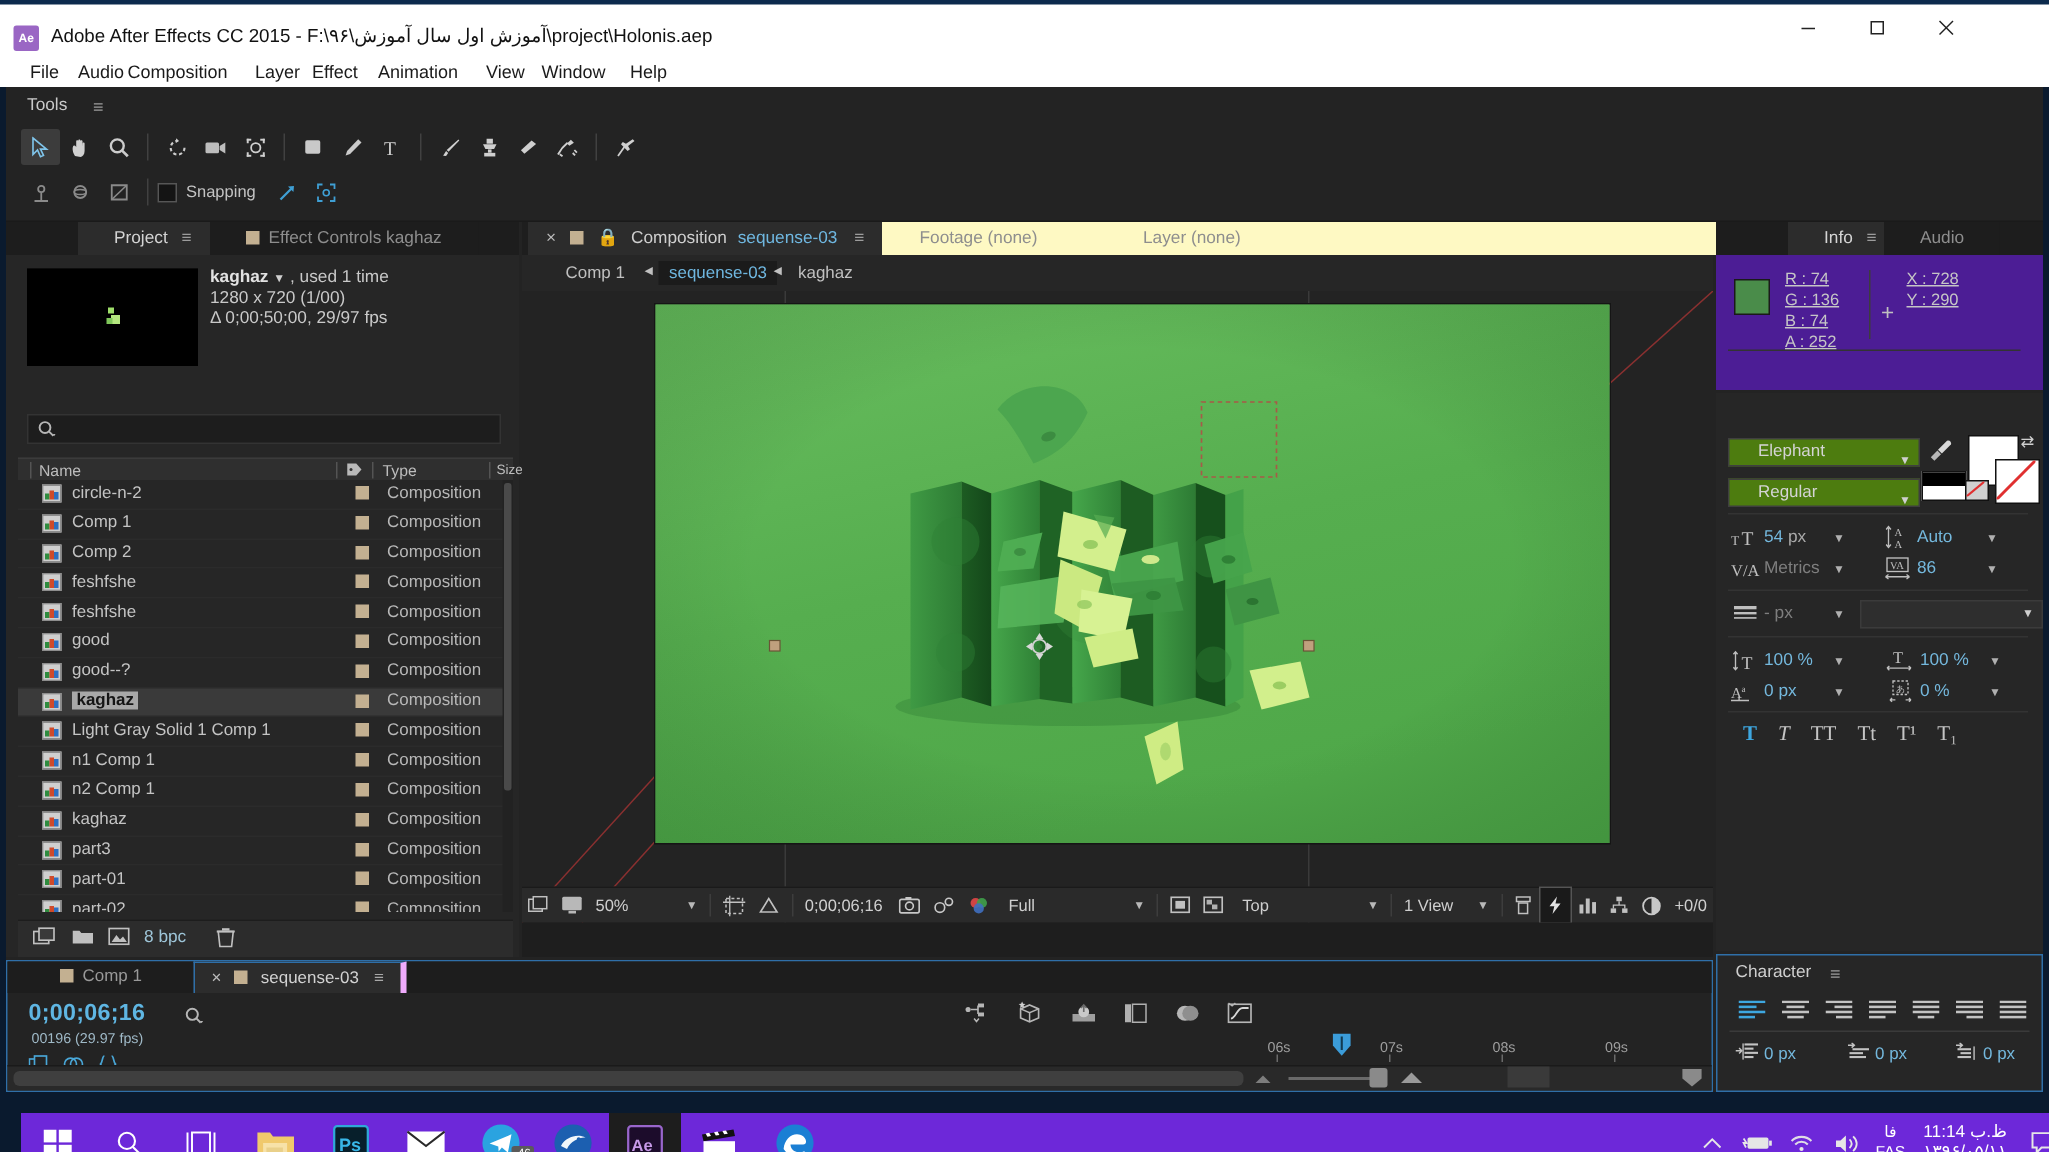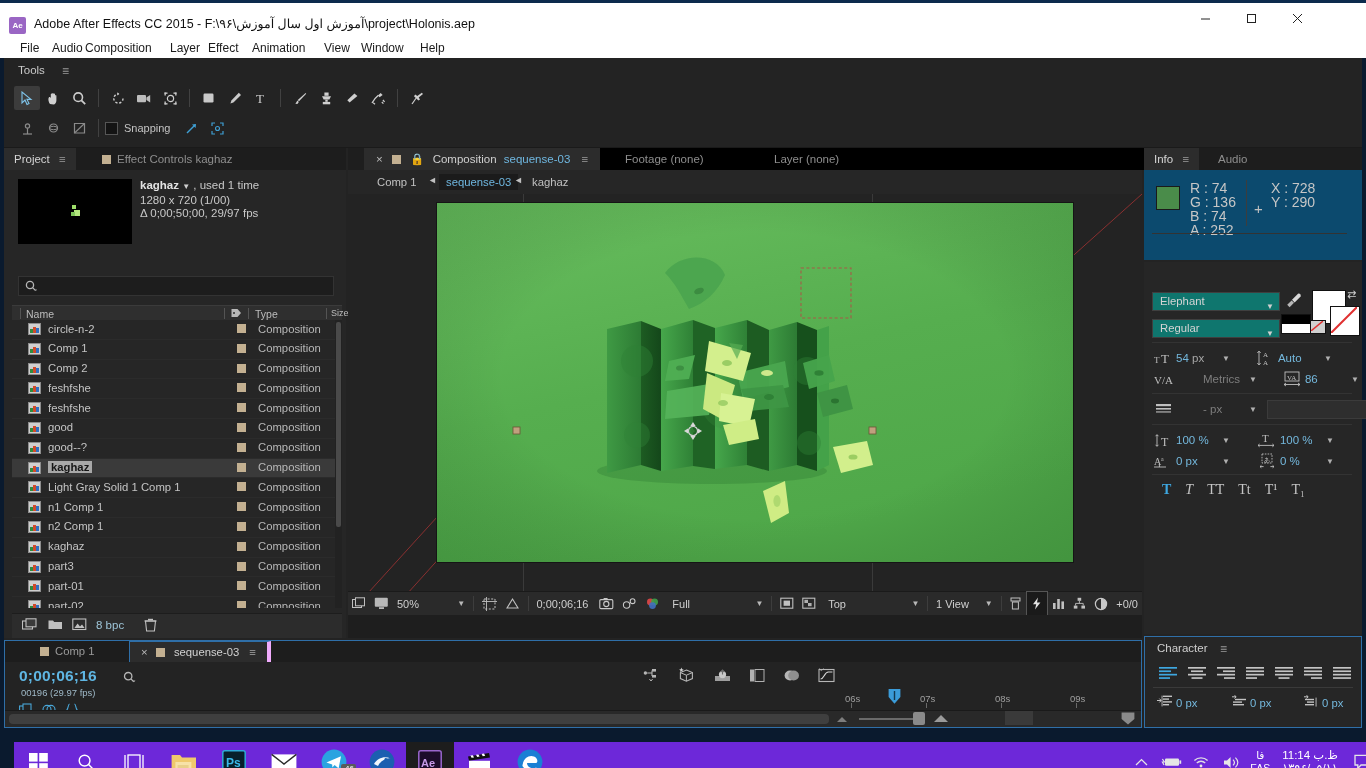--- a/index.html
+++ b/index.html
@@ -43,22 +43,22 @@
      color:#c3c3c3;cursor:default;position:relative;}
   .tool.sel{background:#3c3c3c;border-radius:2px;color:#e8e8e8;}
   .tool svg{display:block;}
   .tsep{width:1px;height:18px;background:#414141;margin:0 6px;}
   .snap-box{width:11px;height:11px;background:#141414;border:1px solid #565656;margin-right:6px;}
   .snap-lbl{font-size:11px;color:#c3c3c3;margin-right:8px;}
 
   
   .project{position:absolute;left:0;top:90px;width:342px;height:490px;background:#262626;}
   .tabstrip{position:absolute;left:0;top:0;width:100%;height:22px;background:#1d1d1d;}
-  .ptab{position:absolute;top:0;height:22px;line-height:22px;padding:0 10px;font-size:11.5px;
-     color:#8e8e8e;background:#1d1d1d;cursor:default;}
+  .ptab{position:absolute;top:0;height:22px;line-height:22px;padding:0 24px;font-size:11.5px;
+     color:#8e8e8e;background:#1d1d1d;cursor:default;margin-left:48px;}
   .ptab.active{background:#2c2c2c;color:#d4d4d4;}
   .ptab .hamb{margin-left:6px;color:#9c9c9c;}
   .sq{display:inline-block;width:9px;height:9px;background:#c3b091;margin-right:6px;
      vertical-align:-1px;}
   .thumb{position:absolute;left:14px;top:31px;width:114px;height:65px;background:#000;}
   .meta{position:absolute;left:136px;top:31px;font-size:11.5px;color:#c9c9c9;line-height:13.5px;}
   .meta .nm{font-weight:bold;color:#e2e2e2;}
   .searchbar{position:absolute;left:14px;top:128px;width:316px;height:20px;background:#1d1d1d;
      border:1px solid #333;box-sizing:border-box;}
   .searchbar .si{position:absolute;left:6px;top:3px;color:#b0b0b0;}
@@ -79,21 +79,21 @@
   .scrollv{position:absolute;right:0;top:0;width:7px;height:100%;background:#222;}
   .scrollv i{position:absolute;left:1px;top:2px;width:5px;height:205px;background:#4a4a4a;
      border-radius:2px;display:block;}
   .pbottom{position:absolute;left:8px;bottom:0;width:330px;height:24px;background:#2c2c2c;
      border-top:1px solid #1d1d1d;}
   .pbottom .bi{position:absolute;top:4px;color:#c0c0c0;}
   .bpc{position:absolute;left:84px;top:5px;font-size:11.5px;color:#9ec5d8;}
 
   
   .comp{position:absolute;left:344px;top:90px;width:794px;height:490px;background:#1e1e1e;}
-  .comp-tabs{position:absolute;left:16px;top:0;width:100%;height:22px;background:#000000;}
+  .comp-tabs{position:absolute;left:4px;top:0;width:100%;height:22px;background:#fef9c3;}
   .ctab{position:absolute;top:0;height:22px;line-height:22px;font-size:11.5px;color:#8e8e8e;
      padding:0 12px;cursor:default;}
   .ctab.active{background:#2c2c2c;color:#cfcfcf;}
   .ctab .accent{color:#6fb7e0;}
   .bcrumb{position:absolute;left:0;top:22px;width:100%;height:24px;background:#262626;}
   .bc{position:absolute;top:4px;height:16px;line-height:16px;font-size:11.3px;color:#c0c0c0;
      padding:0 7px;cursor:default;}
   .bc.cur{background:#1b1b1b;color:#6fb7e0;}
   .bcarrow{position:absolute;top:5px;color:#c0c0c0;font-size:9px;}
   .canvaswrap{position:absolute;left:0;top:46px;width:794px;height:421px;background:#232323;
@@ -103,38 +103,38 @@
      background:linear-gradient(160deg,#63b75a 0%,#55ab4e 50%,#4da546 100%);
      box-shadow:0 0 0 1px #151515;}
   .vtoolbar{position:absolute;left:0;bottom:0;width:794px;height:23px;background:#2a2a2a;
      border-top:1px solid #1a1a1a;display:flex;align-items:center;}
   .vt{height:23px;display:flex;align-items:center;padding:0 4px;color:#c4c4c4;font-size:11px;}
   .vt.val{color:#cfcfcf;}
   .vsep{width:1px;height:15px;background:#3d3d3d;margin:0 4px;}
   .caret{font-size:8px;color:#b8b8b8;margin-left:6px;}
 
   
-  .info{position:absolute;left:1140px;top:90px;width:218px;height:112px;background:#0c4a6e;}
+  .info{position:absolute;left:1140px;top:90px;width:218px;height:112px;background:#4c1d95;}
   .iswatch{position:absolute;left:12px;top:38px;width:22px;height:22px;background:#4a8c4a;
      border:1px solid #1a1a1a;}
-  .ival{position:absolute;font-size:14px;color:#c6c6c6;}
+  .ival{position:absolute;font-size:11px;color:#c6c6c6;text-decoration:underline;}
   .idiv{position:absolute;left:102px;top:32px;width:1px;height:46px;background:#3d3d3d;}
   .idivh{position:absolute;left:8px;top:85px;width:195px;height:1px;background:#333;}
   .crosshair{position:absolute;left:110px;top:52px;color:#c0c0c0;font-size:15px;}
 
   
   .charp{position:absolute;left:1140px;top:204px;width:218px;height:372px;background:#262626;}
   .ctabs{position:absolute;left:0;top:0;width:100%;height:22px;background:#1d1d1d;}
-  .fontsel{position:absolute;left:8px;width:128px;height:19px;background:#0f766e;border:1px solid #3f3f3f;
-     box-sizing:border-box;font-size:11.3px;color:#d4d4d4;line-height:17px;padding-left:7px;}
+  .fontsel{position:absolute;left:8px;width:128px;height:19px;background:#4d7c0f;border:1px solid #3f3f3f;
+     box-sizing:border-box;font-size:11.3px;color:#d4d4d4;line-height:17px;padding-left:19px;}
   .fontsel .dd{position:absolute;right:5px;top:5px;font-size:8px;color:#cfcfcf;}
   .crow{position:absolute;left:8px;height:20px;display:flex;align-items:center;}
   .cglyph{width:24px;color:#bfbfbf;display:flex;align-items:center;justify-content:center;}
   .cfield{color:#74b8dd;font-size:11.5px;width:46px;}
-  .cfield.grey{color:#7e7e7e;margin-left:27px;}
+  .cfield.grey{color:#7e7e7e;}
   .cdd{font-size:8px;color:#b0b0b0;}
   .cdivh{position:absolute;left:8px;width:200px;height:1px;background:#333;}
   .styrow{position:absolute;left:18px;top:320px;display:flex;gap:14px;align-items:center;}
   .sty{font-size:14px;color:#c5c5c5;font-family:"Liberation Serif",serif;}
   .sty.on{color:#3ea7e0;font-weight:bold;}
 
   
   .parap{position:absolute;left:1140px;top:578px;width:218px;height:92px;background:#262626;
      border:1px solid #2f6fa8;box-sizing:border-box;}
   .alignrow{position:absolute;left:12px;top:28px;display:flex;gap:8px;}

